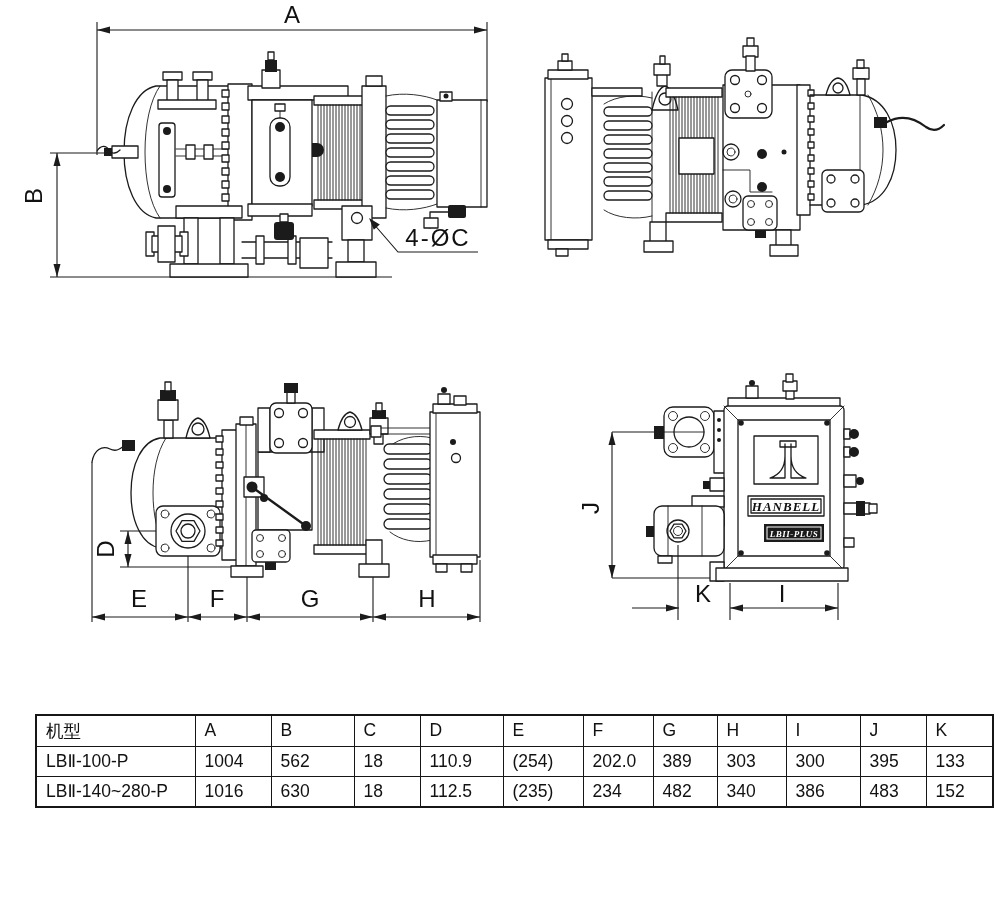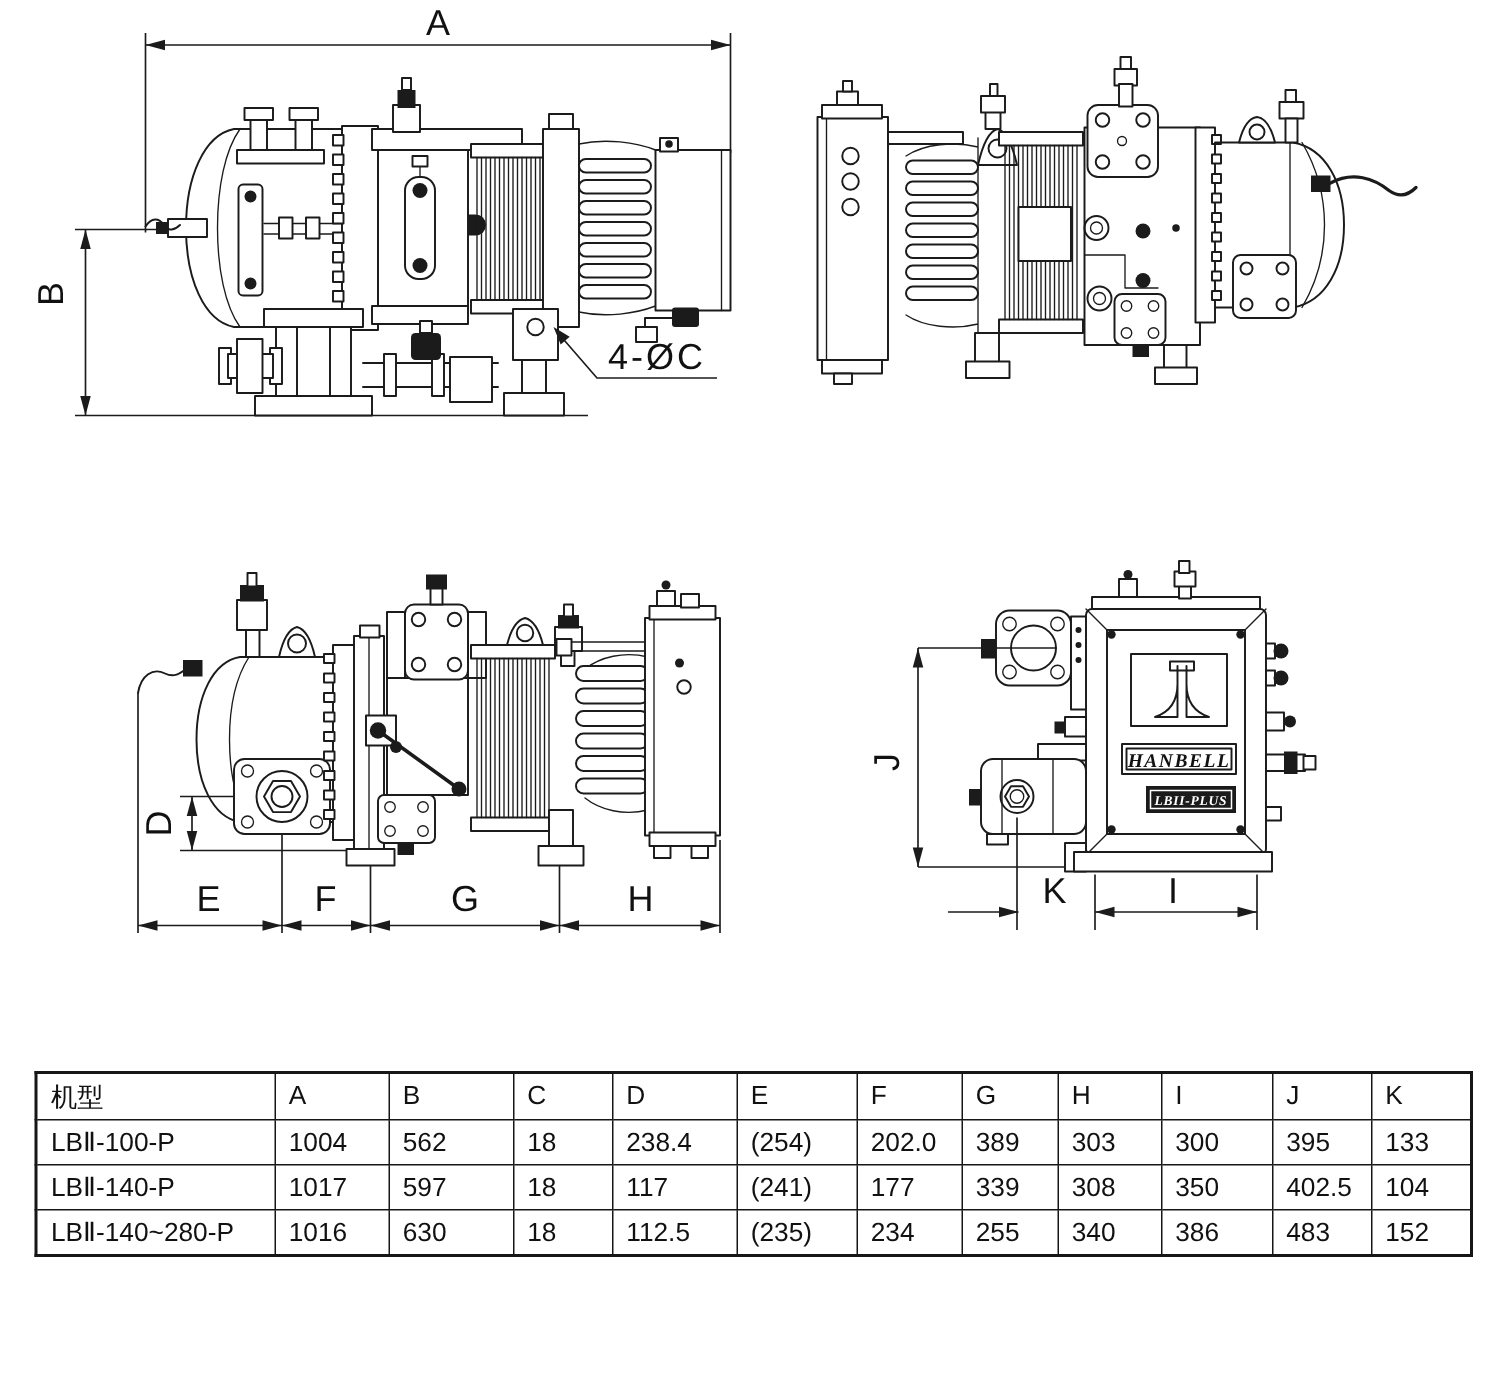--- a/index.html
+++ b/index.html
@@ -8,21 +8,21 @@
   svg{position:absolute;left:0;top:0;}
   .ln{fill:none;stroke:#1b1b1b;stroke-width:1.3;stroke-linecap:round;stroke-linejoin:round}
   .wf{fill:#fff;stroke:#1b1b1b;stroke-width:1.3;stroke-linejoin:round}
   .thin{stroke-width:0.9}
   .dk{fill:#1b1b1b;stroke:none}
   .dim{fill:none;stroke:#1b1b1b;stroke-width:1.1}
   .arr{fill:#1b1b1b;stroke:none}
   .dimlbl{font-family:"Liberation Sans",sans-serif;font-size:24px;fill:#111}
   .brandlbl{font-family:"Liberation Serif",serif;font-size:13px;font-style:italic;font-weight:bold;fill:#111;letter-spacing:1px}
   .badgelbl{font-family:"Liberation Serif",serif;font-size:9px;font-style:italic;font-weight:bold;fill:#fff;letter-spacing:.5px}
-  .dim-table{position:absolute;left:23px;top:714px;width:834px;}
+  .dim-table{position:absolute;left:35px;top:714px;width:834px;}
   table{border-collapse:collapse;table-layout:fixed;width:957px;border:2.2px solid #161616;}
   th,td{border:1.6px solid #161616;font-size:17.5px;font-weight:normal;color:#111;
         text-align:left;padding:0 0 0 9px;white-space:nowrap;overflow:hidden;}
   thead tr{height:31px;} tbody tr{height:30.4px;margin-left:44px;}
 </style>
 </head>
 <body>
 
 <div class="stage">
 <svg width="1000" height="714" viewBox="0 0 1000 714">
@@ -461,52 +461,38 @@
           <th>J</th>
           <th>K</th>
         </tr>
       </thead>
       <tbody>
         <tr>
           <td>LBⅡ-100-P</td>
           <td>1004</td>
           <td>562</td>
           <td>18</td>
-          <td>238.4</td>
+          <td>110.9</td>
           <td>(254)</td>
           <td>202.0</td>
           <td>389</td>
           <td>303</td>
           <td>300</td>
           <td>395</td>
           <td>133</td>
         </tr>
         <tr>
-          <td>LBⅡ-140-P</td>
-          <td>1017</td>
-          <td>597</td>
-          <td>18</td>
-          <td>117</td>
-          <td>(241)</td>
-          <td>177</td>
-          <td>339</td>
-          <td>308</td>
-          <td>350</td>
-          <td>402.5</td>
-          <td>104</td>
-        </tr>
-        <tr>
           <td>LBⅡ-140~280-P</td>
           <td>1016</td>
           <td>630</td>
           <td>18</td>
           <td>112.5</td>
           <td>(235)</td>
           <td>234</td>
-          <td>255</td>
+          <td>482</td>
           <td>340</td>
           <td>386</td>
           <td>483</td>
           <td>152</td>
         </tr>
       </tbody>
     </table>
   </div>
 </div>
 

